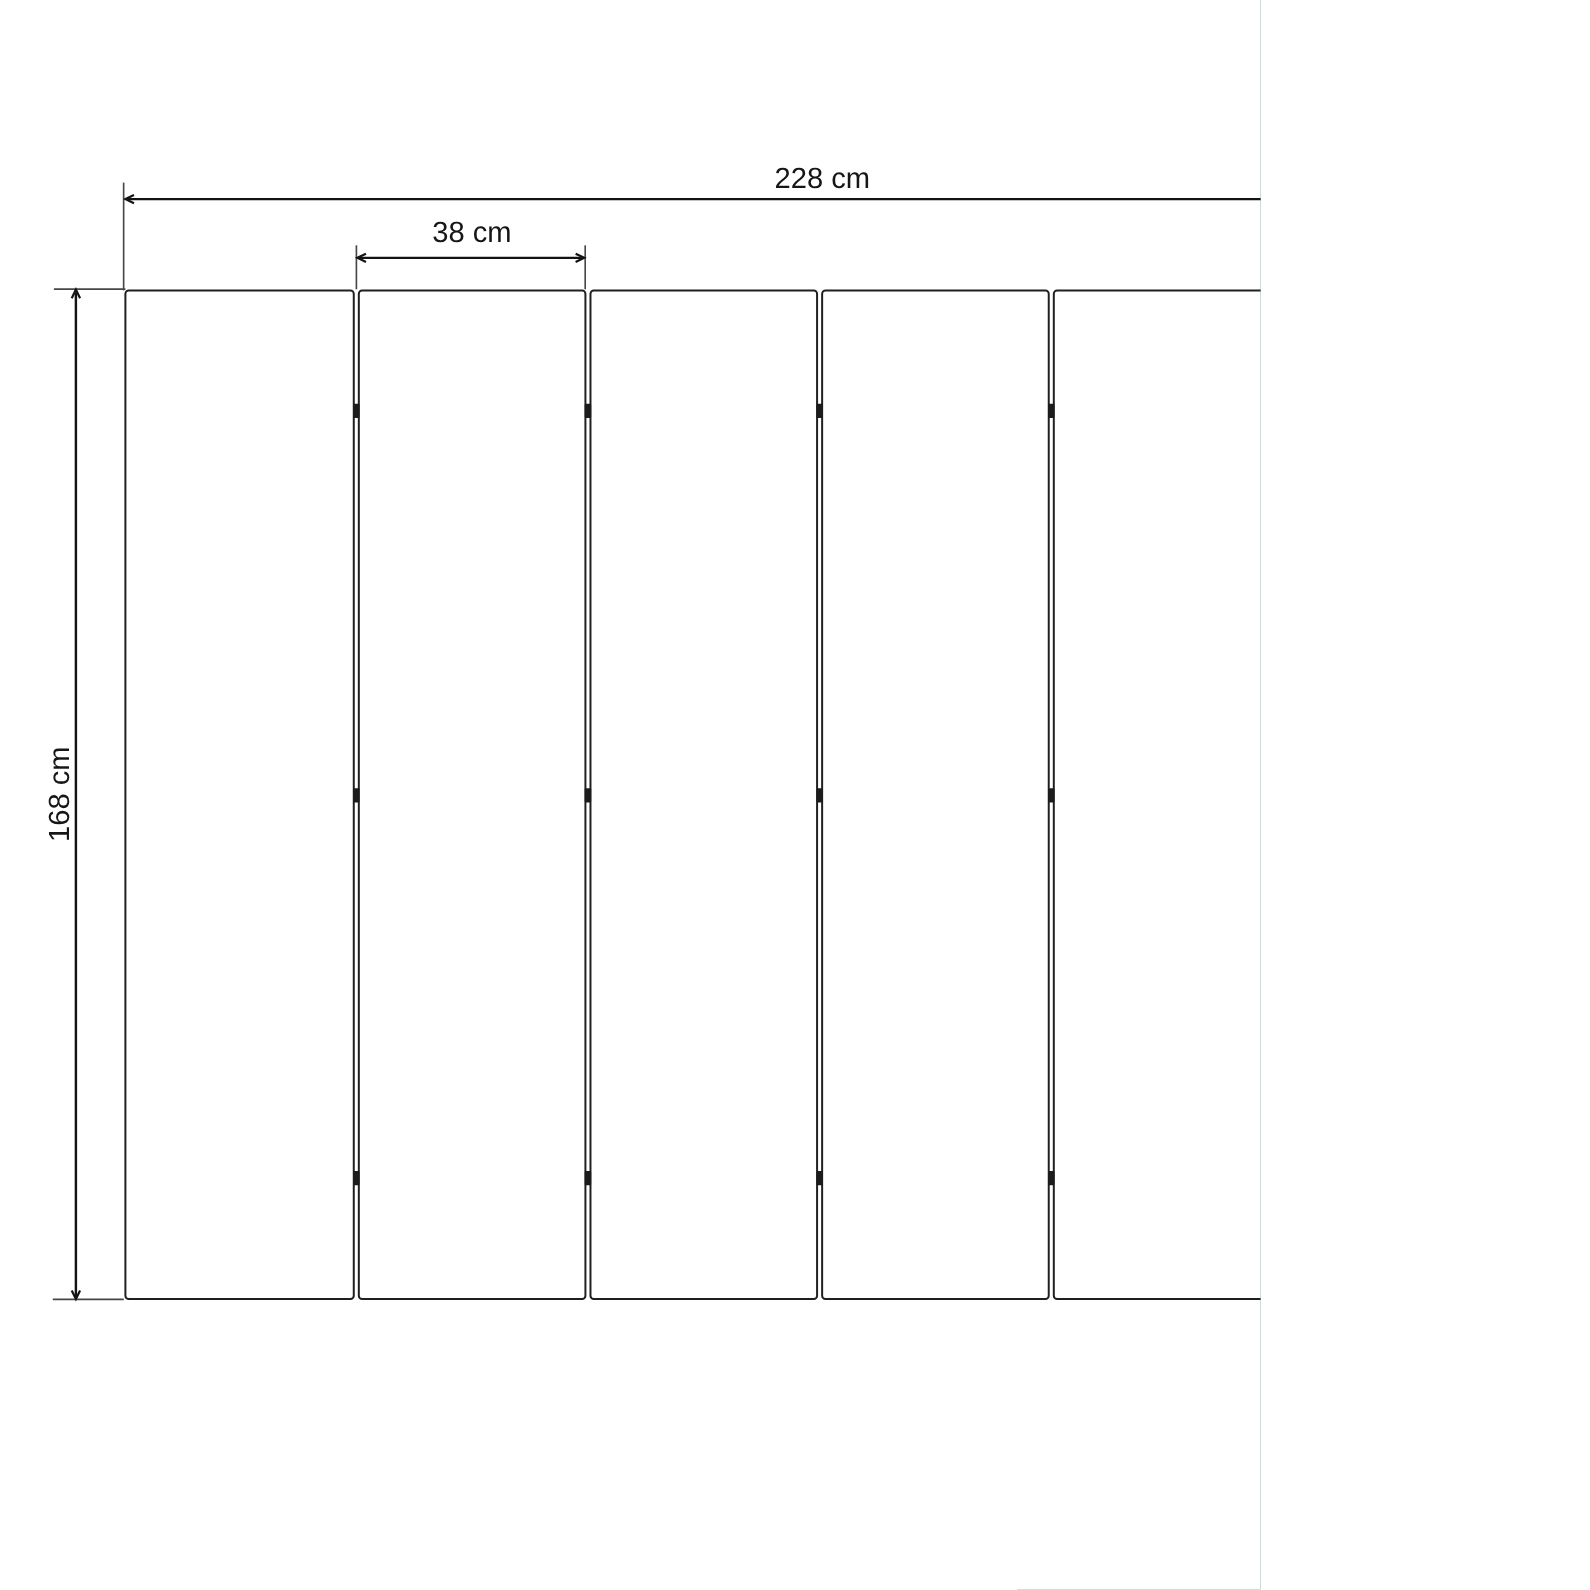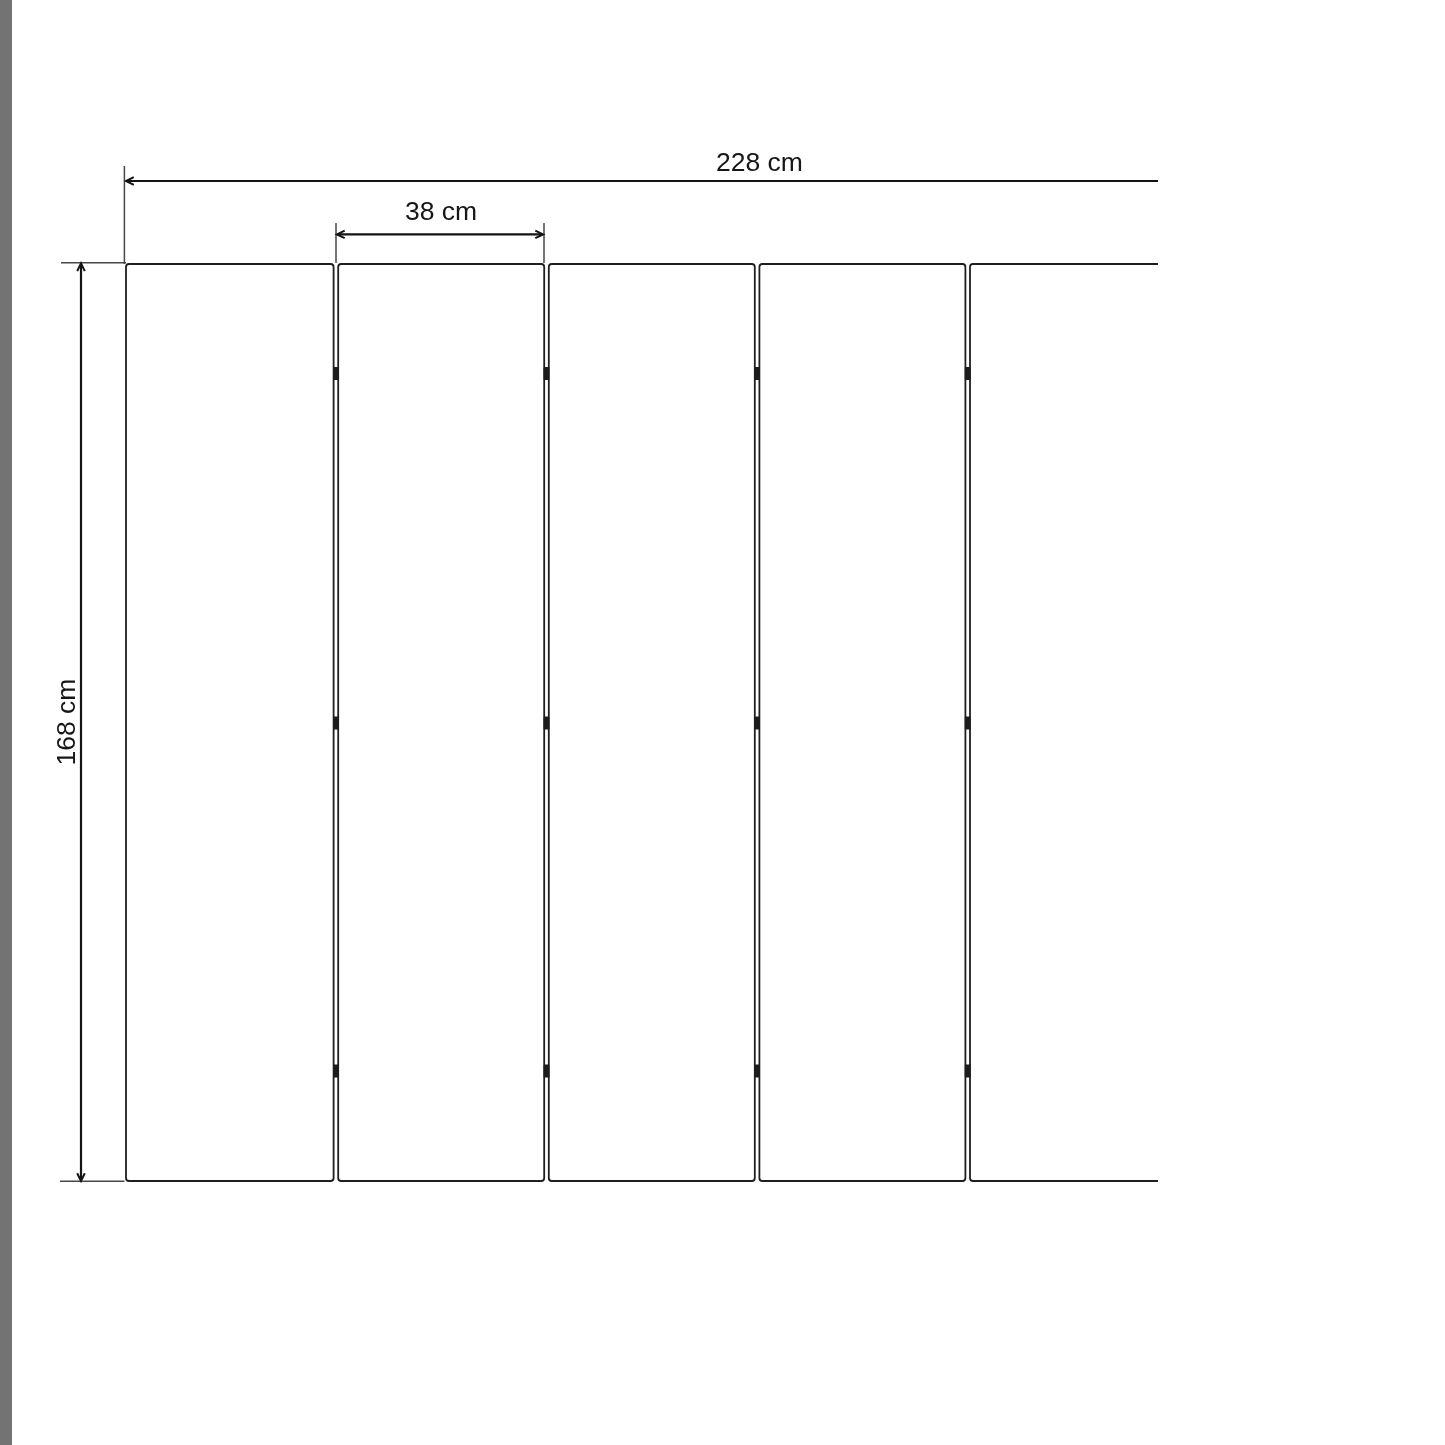--- a/index.html
+++ b/index.html
@@ -1,16 +1,16 @@
 <!DOCTYPE html>
 <html><head>
 <meta charset="utf-8">
 <style>
   html,body{margin:0;padding:0;background:#ffffff;}
-  .page{width:1146px;height:1445px;position:relative;background:#737373;overflow:hidden;padding-left:12px;}
+  .page{width:1146px;height:1445px;position:relative;background:#15803d;overflow:hidden;}
   svg{display:block;}
   text{font-family:"Liberation Sans",sans-serif;fill:#161616;}
 </style>
 </head>
 <body>
 <div class="page">
 <svg width="1445" height="1445" viewBox="0 0 1445 1445">
 
   <rect x="0" y="0" width="1445" height="1445" fill="#ffffff"></rect>
 

